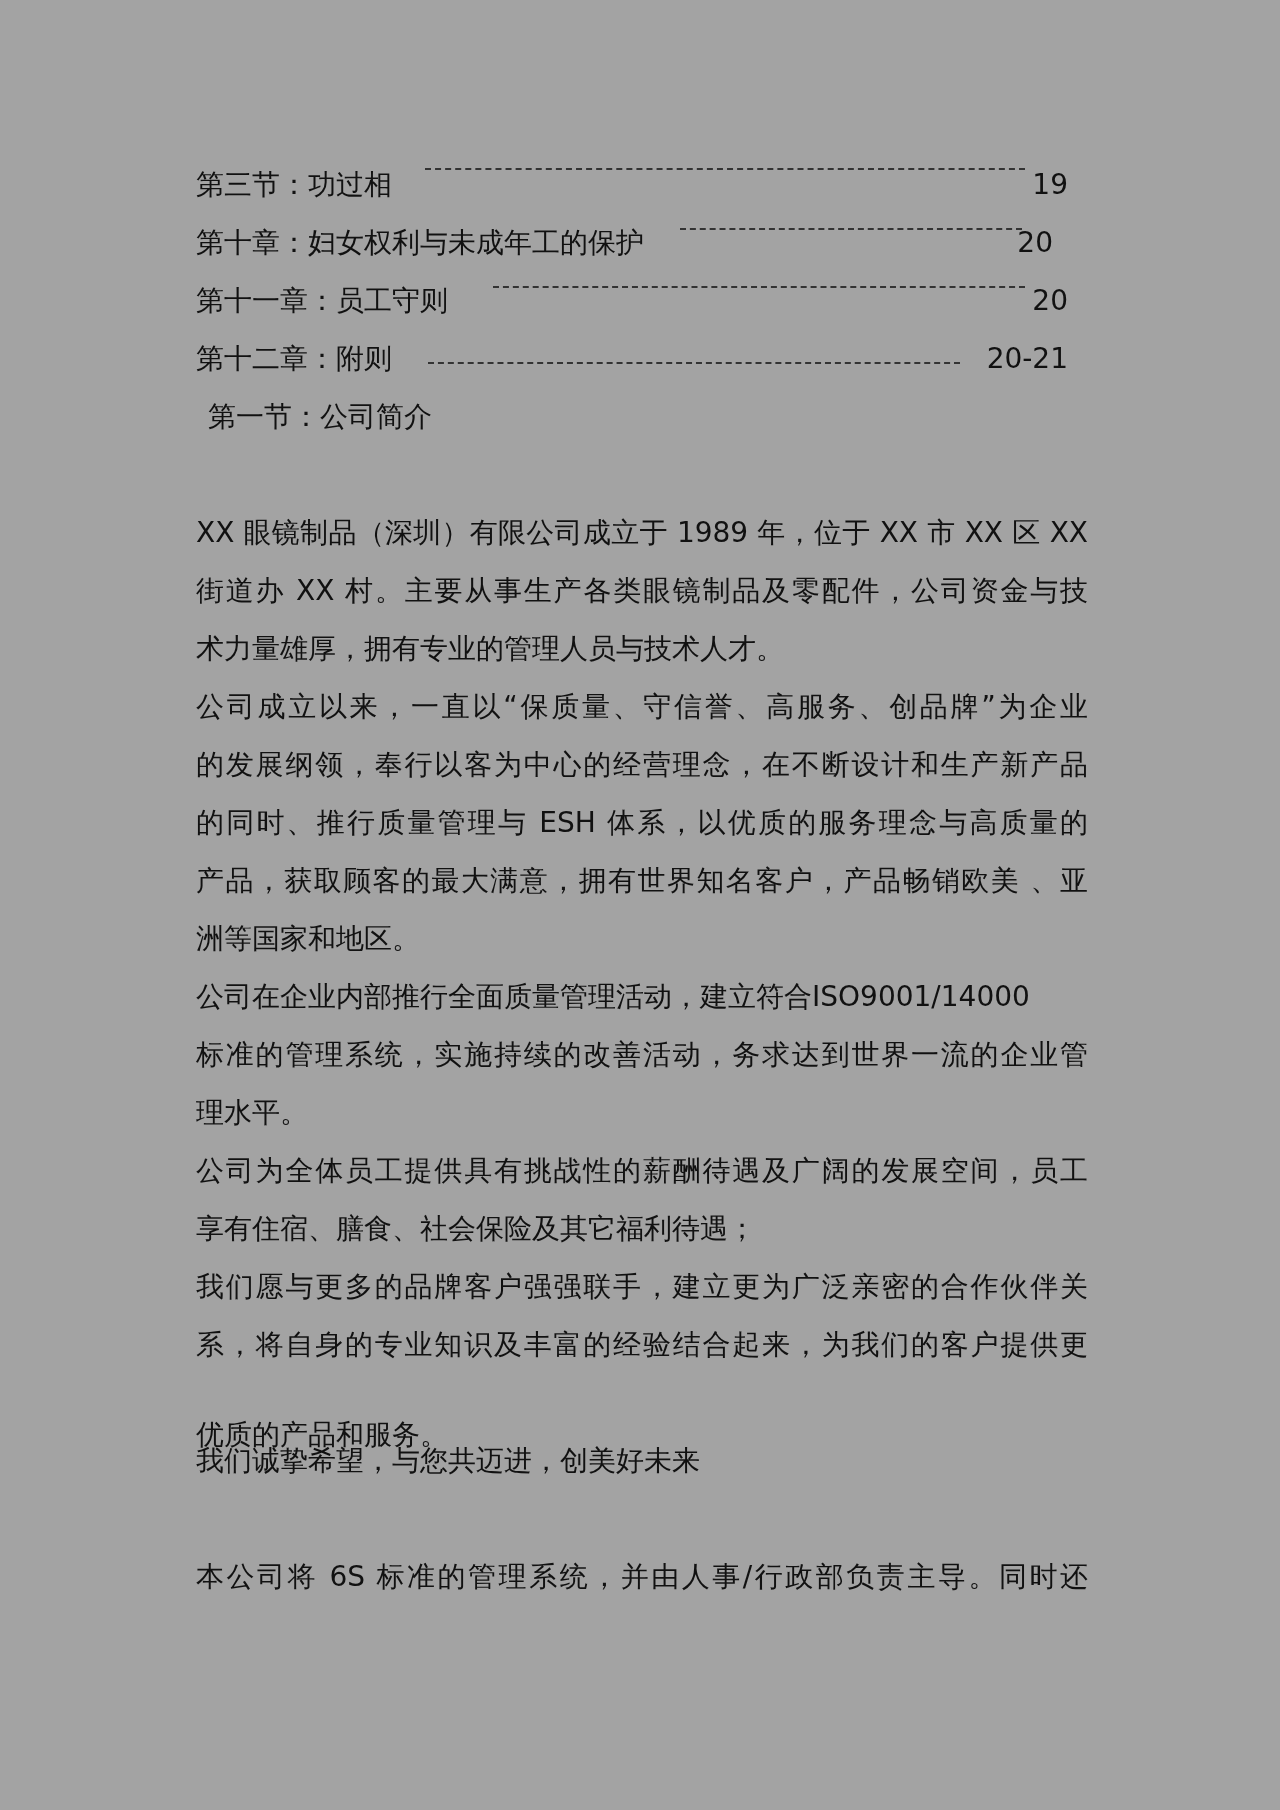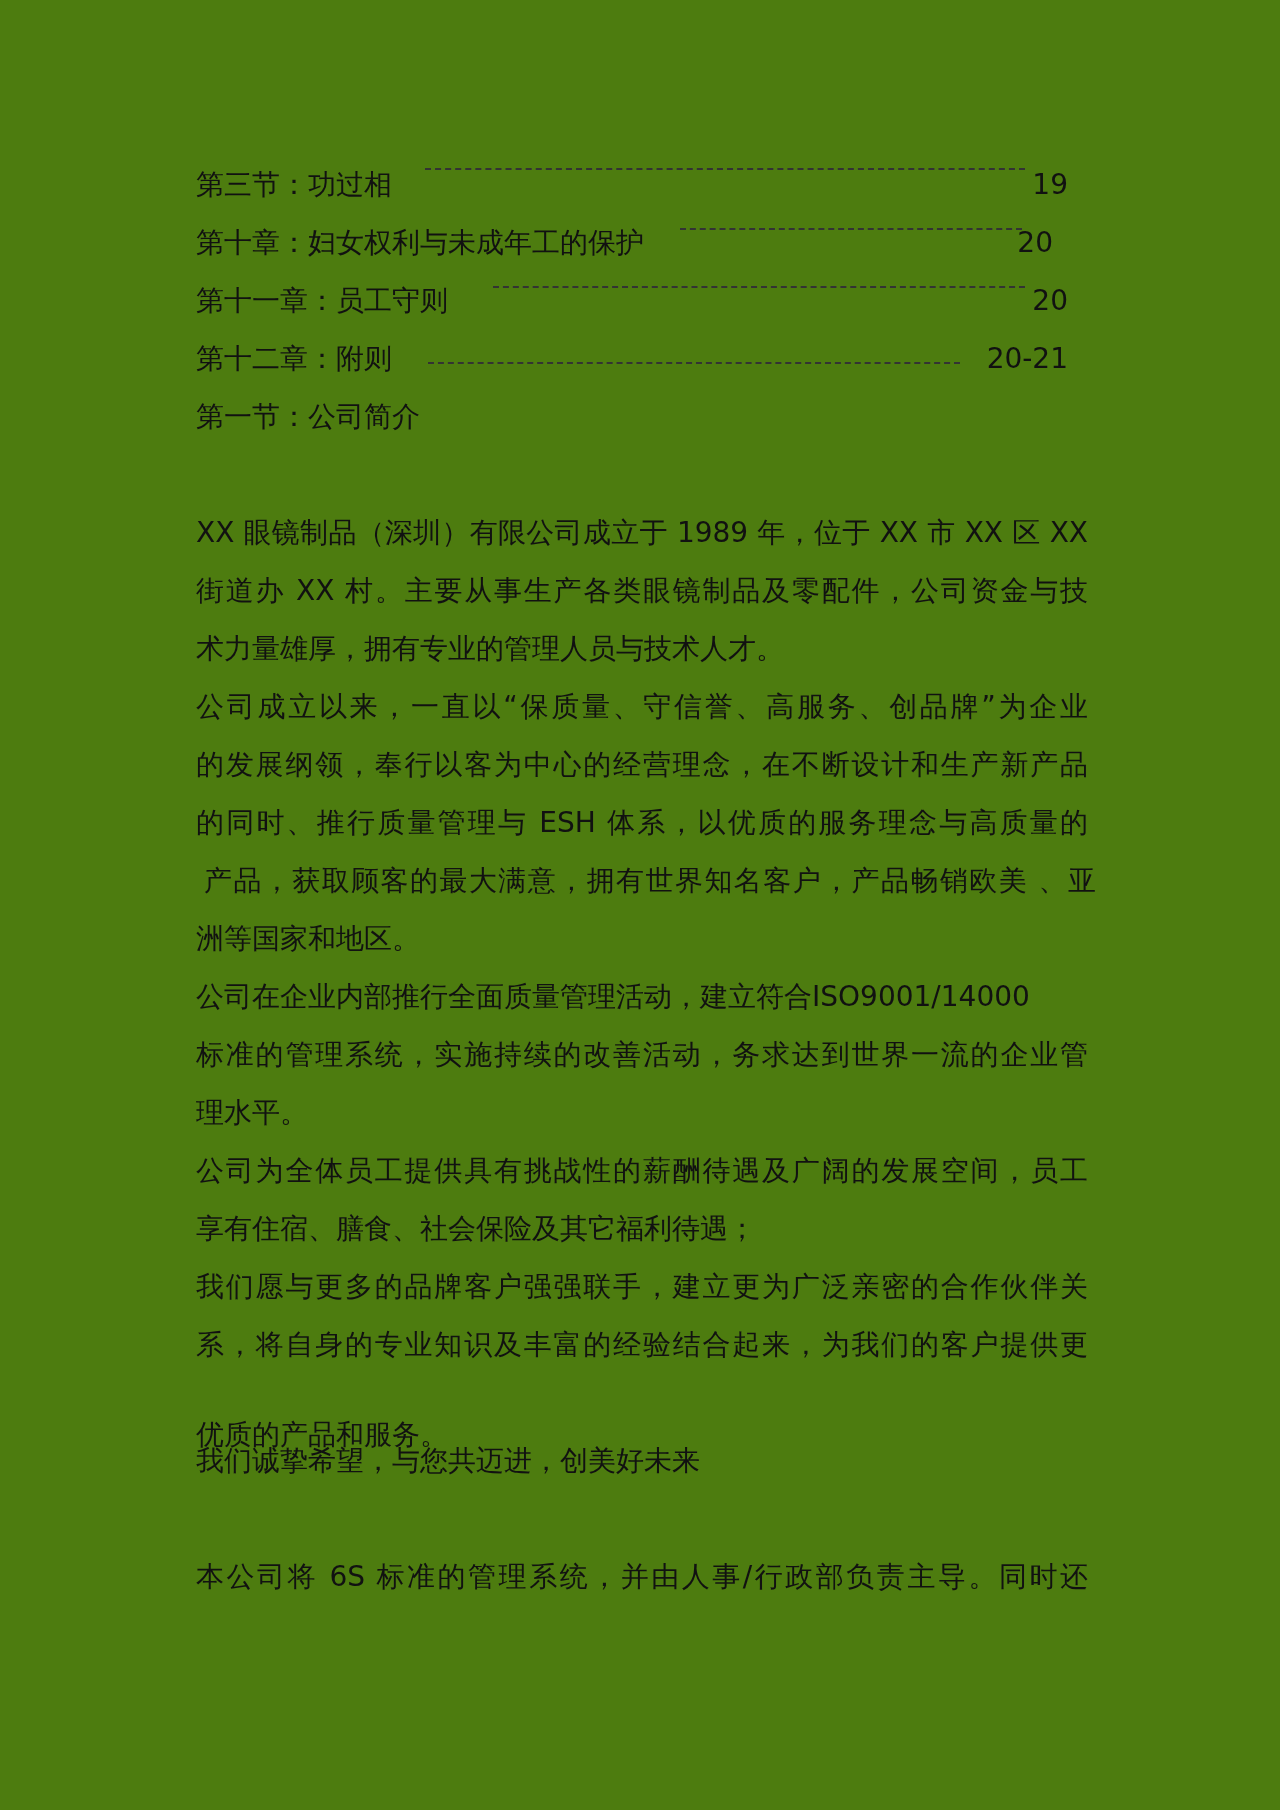--- a/index.html
+++ b/index.html
@@ -1,21 +1,21 @@
 <!DOCTYPE html>
 <html><head>
 <meta charset="utf-8">
 <style>
   html, body { margin: 0; padding: 0; background: #ffffff; }
   body {
     width: 1280px; height: 1810px; position: relative; overflow: hidden;
     font-family: "DejaVu Sans", "Liberation Sans", sans-serif;
     color: #111111;
   }
-  .page { position: absolute; left: 0; top: 0; width: 1280px; height: 1810px; background: #4d7c0f; }
+  .page { position: absolute; left: 0; top: 0; width: 1280px; height: 1810px; background: #a3a3a3; }
   .line {
     position: absolute; left: 196px; width: 892px;
     height: 58px; line-height: 58px;
     font-size: 28px; white-space: nowrap; overflow: visible;
   }
   .line.full { text-align: justify; text-align-last: justify; }
   .toc-title { position: absolute; left: 196px; height: 58px; line-height: 58px; font-size: 28px; white-space: nowrap; }
   .toc-page { position: absolute; height: 58px; line-height: 58px; font-size: 28px; white-space: nowrap; text-align: right; }
   .leader { position: absolute; height: 0; border-top: 2px dashed #333; }
 </style>
@@ -40,33 +40,33 @@
       <div class="leader" style="left:493px; width:532px; top:286px;"></div>
       <span class="toc-page" style="top:272px; left:1000px; width:68px;">20</span>
     </div>
     <div>
       <span class="toc-title" style="top:330px;">第十二章：附则</span>
       <div class="leader" style="left:428px; width:532px; top:362px;"></div>
       <span class="toc-page" style="top:330px; left:968px; width:100px;">20-21</span>
     </div>
   </div>
 
-  <div class="line" style="top:388px;">第一节：公司简介</div>
+  <div class="line" style="top:388px;margin-left:12px;">第一节：公司简介</div>
 
   <div>
     <div class="line full" style="top:504px;">XX 眼镜制品（深圳）有限公司成立于 1989 年，位于 XX 市 XX 区 XX</div>
     <div class="line full" style="top:562px;">街道办 XX 村。主要从事生产各类眼镜制品及零配件，公司资金与技</div>
     <div class="line" style="top:620px;">术力量雄厚，拥有专业的管理人员与技术人才。</div>
   </div>
 
   <div>
     <div class="line full" style="top:678px;">公司成立以来，一直以“保质量、守信誉、高服务、创品牌”为企业</div>
     <div class="line full" style="top:736px;">的发展纲领，奉行以客为中心的经营理念，在不断设计和生产新产品</div>
     <div class="line full" style="top:794px;">的同时、推行质量管理与 ESH 体系，以优质的服务理念与高质量的</div>
-    <div class="line full" style="top:852px;margin-left:8px;">产品，获取顾客的最大满意，拥有世界知名客户，产品畅销欧美 、亚</div>
+    <div class="line full" style="top:852px;">产品，获取顾客的最大满意，拥有世界知名客户，产品畅销欧美 、亚</div>
     <div class="line" style="top:910px;">洲等国家和地区。</div>
   </div>
 
   <div>
     <div class="line" style="top:968px;">公司在企业内部推行全面质量管理活动，建立符合ISO9001/14000</div>
     <div class="line full" style="top:1026px;">标准的管理系统，实施持续的改善活动，务求达到世界一流的企业管</div>
     <div class="line" style="top:1084px;">理水平。</div>
   </div>
 
   <div>

